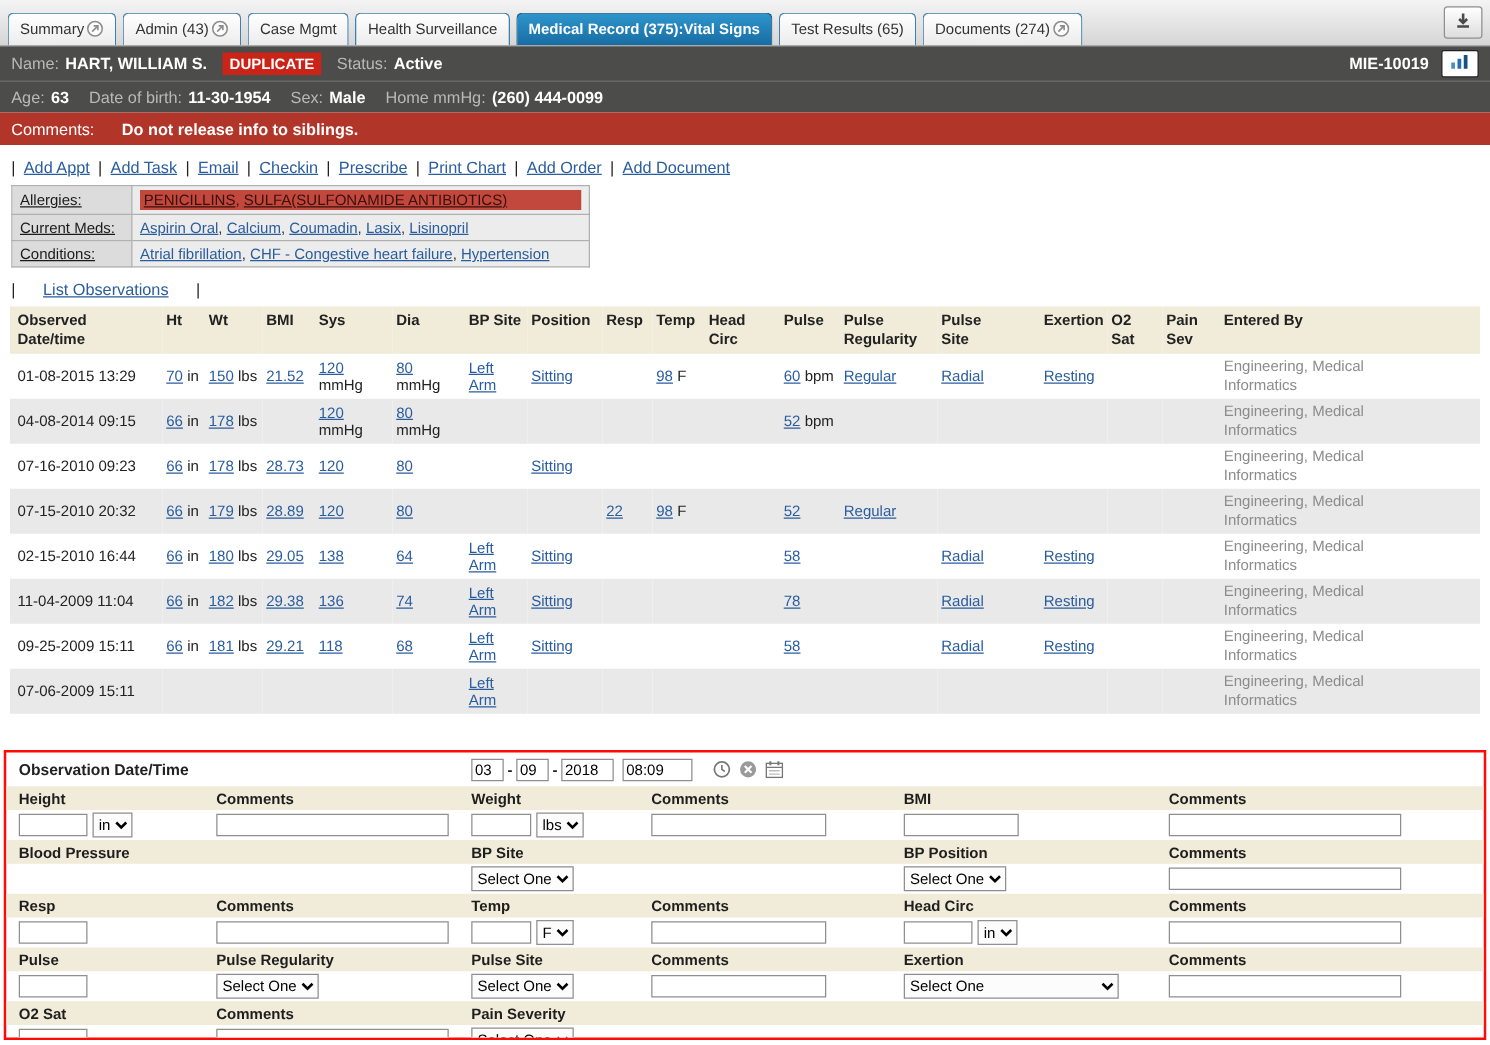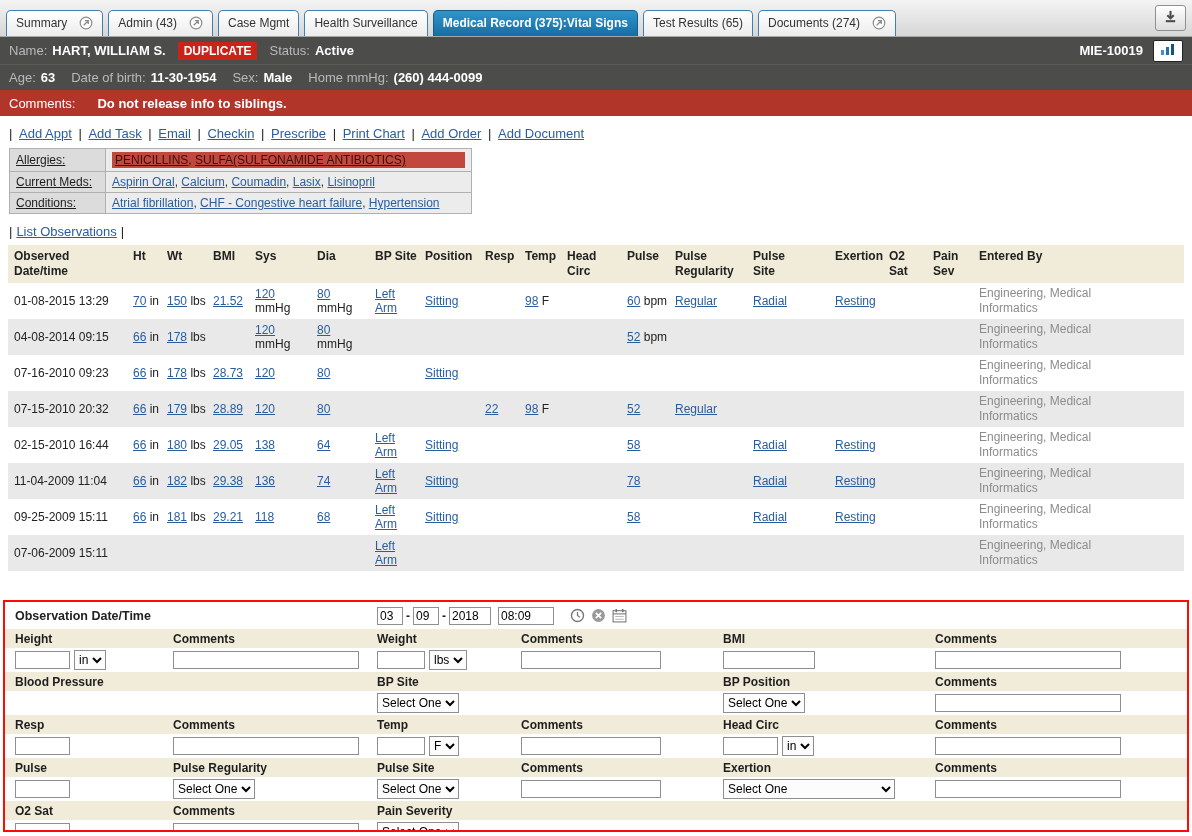--- a/index.html
+++ b/index.html
@@ -3,21 +3,21 @@
 <meta charset="utf-8">
 <style>
 *{margin:0;padding:0;box-sizing:border-box}
 html,body{width:1192px;background:#fff}
 body{height:836px;overflow:hidden;font-family:"Liberation Sans",sans-serif;font-size:12px;color:#222}
 a{cursor:pointer}
 
 
 .tabbar{height:37px;background:linear-gradient(#f4f4f4,#d6d6d6);border-bottom:1px solid #a8a8a8;display:flex;align-items:flex-end;padding:0 6px}
 .tabstrip{display:flex;align-items:flex-end;flex:1;height:100%;padding-top:4px}
-.tab{display:flex;align-items:center;gap:12px;background:linear-gradient(#ffffff,#ececec);border:1px solid #4080b0;border-bottom:none;border-radius:5px 5px 0 0;padding:5px 9px 6px;margin-right:5px;font-size:12px;color:#333;cursor:pointer;white-space:nowrap}
+.tab{display:flex;align-items:center;gap:2px;background:linear-gradient(#ffffff,#ececec);border:1px solid #4080b0;border-bottom:none;border-radius:5px 5px 0 0;padding:5px 9px 6px;margin-right:5px;font-size:12px;color:#333;cursor:pointer;white-space:nowrap}
 .tab.active{background:linear-gradient(#2e95cc,#176da3);color:#fff;font-weight:bold;border-color:#145e8c}
 .popout{display:inline-flex}
 .popout svg{display:block}
 .popout circle{fill:#fdfdfd;stroke:#8d8d8d;stroke-width:1.2}
 .popout path{stroke:#8d8d8d;stroke-width:1.3;fill:none}
 .dl-btn{width:31px;height:26px;margin:0 0 5px auto;background:linear-gradient(#fff,#ddd);border:1px solid #909090;border-radius:3px;display:flex;align-items:center;justify-content:center;cursor:pointer}
 
 
 .namebar,.demobar{background:#4c4c4b;color:#fff;display:flex;align-items:center;padding:0 9px;font-size:13px}
 .namebar{height:28px;border-bottom:1px solid #5c5c5b}
@@ -44,21 +44,21 @@
 .sb-label-link{color:#1c1c1c;text-decoration:underline}
 .sb-val{background:#ececec;width:366px}
 .slink{color:#2a5d9e;text-decoration:underline}
 .comma{color:#333}
 .allergy-hl{display:block;background:#c2473c;padding:1px 3px}
 .allergy-hl .comma{color:#38100b}
 .allergy-link{color:#38100b;text-decoration:underline}
 
 
 .listobs{margin:10px 9px 6px;font-size:13px}
-.listobs .llink{color:#2a5d9e;text-decoration:underline;margin:0 4px}
+.listobs .llink{color:#2a5d9e;text-decoration:underline;margin:0 22px}
 
 
 .obs-wrap{height:352px;overflow:hidden;margin:0 8px}
 table.obs{width:1176px;border-collapse:collapse;table-layout:fixed;font-size:12px}
 .obs th{background:#f0ecd9;text-align:left;vertical-align:top;padding:4px 3px;white-space:pre-line;line-height:15px;color:#222}
 .obs td{padding:3px;vertical-align:middle;line-height:14px}
 .obs th:first-child,.obs td:first-child{padding-left:6px}
 .obs tbody tr:nth-child(even){background:#e9e9e9}
 .vlink{color:#2a5d9e;text-decoration:underline}
 .unit{color:#222}

